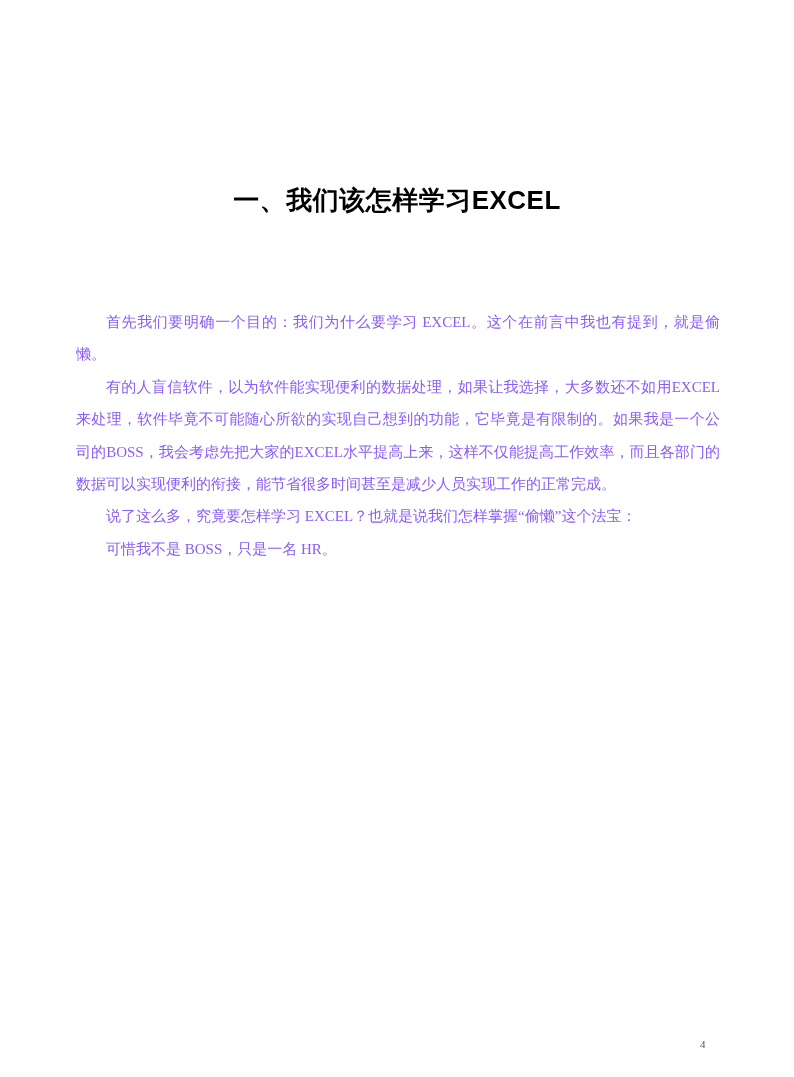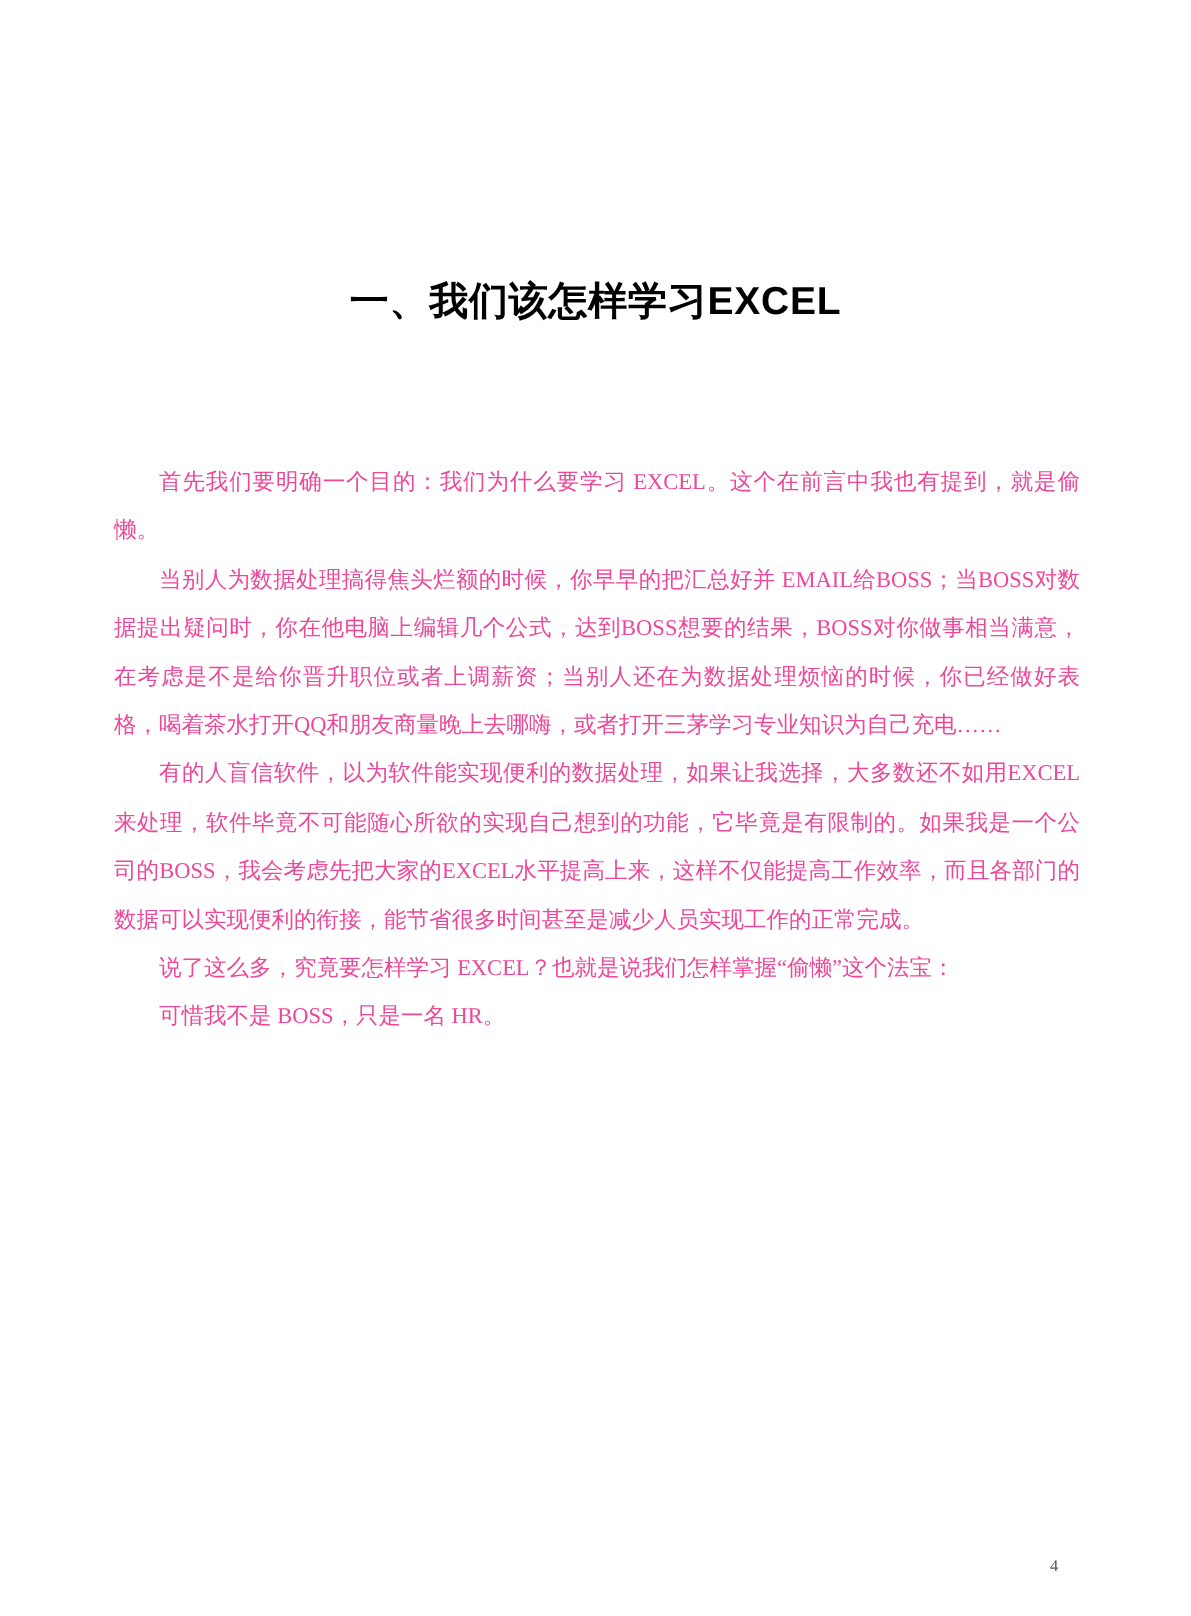--- a/index.html
+++ b/index.html
@@ -6,35 +6,34 @@
   body { width: 794px; height: 1077px; position: relative; overflow: hidden; }
   .page { position: absolute; left: 0; top: 0; width: 645px; height: 1077px; background: #fff; }
   .title {
     position: absolute; left: 0; top: 183px; width: 794px; text-align: center;
     font-family: "Liberation Sans", "DejaVu Sans", sans-serif; font-weight: bold;
     font-size: 26px; color: #000; letter-spacing: 0.5px;
   }
   .body {
     position: absolute; left: 76px; top: 306px; width: 644px;
     font-family: "Liberation Serif", "DejaVu Serif", serif;
-    font-size: 15px; line-height: 32.4px; color: #ec4899;
+    font-size: 15px; line-height: 32.4px; color: #8b5cf6;
     text-align: justify;
   }
   .body p { margin: 0; text-indent: 2em; }
   .page-number {
     position: absolute; left: 700px; top: 1038px; font-family: "Liberation Serif", serif;
     font-size: 11px; color: #555;
   }
 </style>
 </head>
 <body>
 
 <div class="page">
   <div class="title">一、我们该怎样学习EXCEL</div>
   <div class="body">
     <p>首先我们要明确一个目的：我们为什么要学习 EXCEL。这个在前言中我也有提到，就是偷懒。</p>
-    <p>当别人为数据处理搞得焦头烂额的时候，你早早的把汇总好并 EMAIL给BOSS；当BOSS对数据提出疑问时，你在他电脑上编辑几个公式，达到BOSS想要的结果，BOSS对你做事相当满意，在考虑是不是给你晋升职位或者上调薪资；当别人还在为数据处理烦恼的时候，你已经做好表格，喝着茶水打开QQ和朋友商量晚上去哪嗨，或者打开三茅学习专业知识为自己充电……</p>
     <p>有的人盲信软件，以为软件能实现便利的数据处理，如果让我选择，大多数还不如用EXCEL来处理，软件毕竟不可能随心所欲的实现自己想到的功能，它毕竟是有限制的。如果我是一个公司的BOSS，我会考虑先把大家的EXCEL水平提高上来，这样不仅能提高工作效率，而且各部门的数据可以实现便利的衔接，能节省很多时间甚至是减少人员实现工作的正常完成。</p>
     <p>说了这么多，究竟要怎样学习 EXCEL？也就是说我们怎样掌握“偷懒”这个法宝：</p>
     <p>可惜我不是 BOSS，只是一名 HR。</p>
   </div>
   <div class="page-number">4</div>
 </div>
 
 </body></html>

